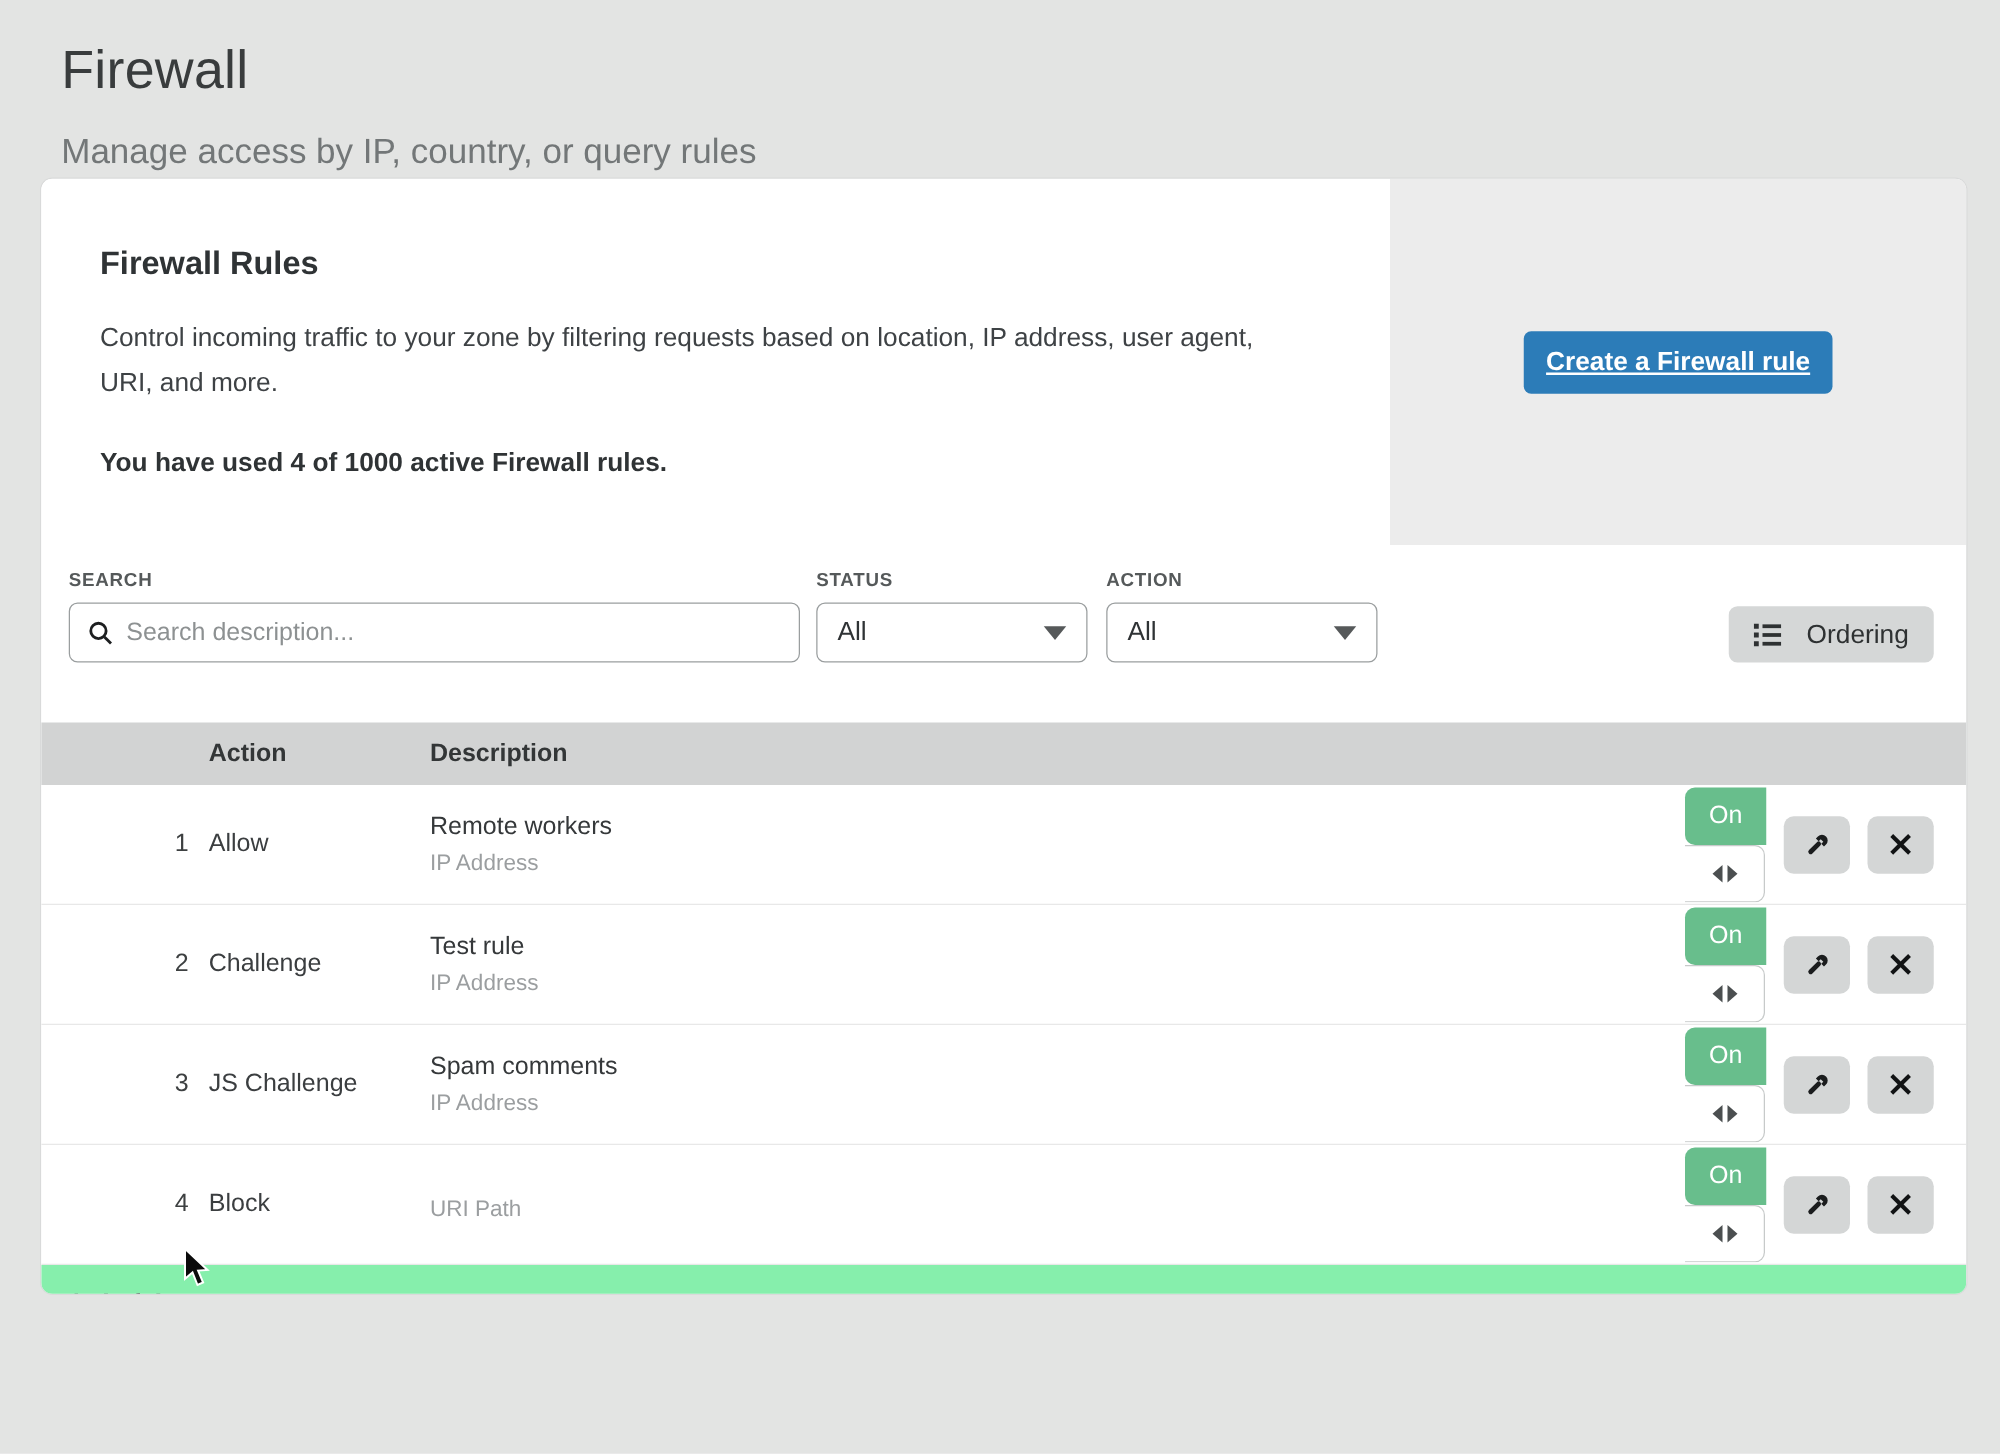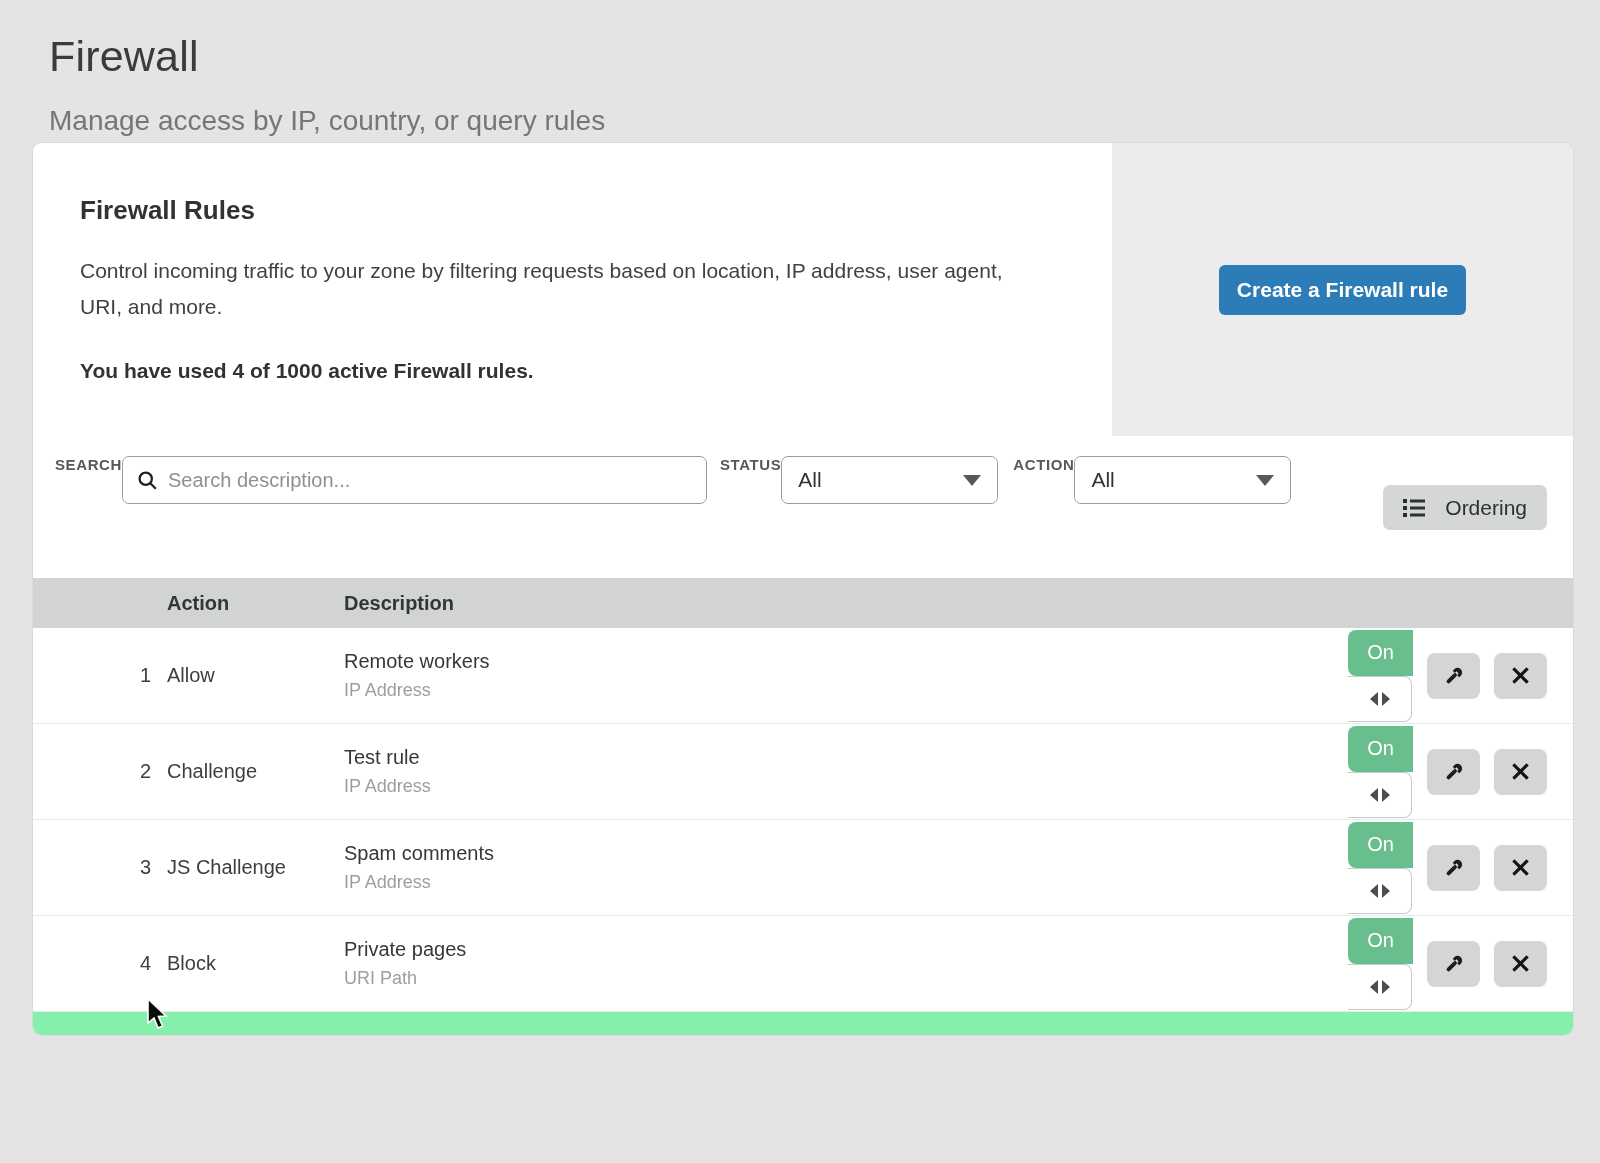--- a/index.html
+++ b/index.html
@@ -30,26 +30,26 @@
   
   .card-section { display:flex; height:293px; }
   .card-left { width:1079px; padding:52px 48px 0 47px; background:#fff; }
   .card-title { font-size:26px; font-weight:700; color:#2f3335; }
   .card-desc { margin-top:27px; font-size:21px; line-height:36px; color:#3e4245; max-width:955px; }
   .card-usage { margin-top:34px; font-size:21px; font-weight:700; color:#2f3335; }
   .card-right { flex:1; background:#ececec; display:flex; align-items:center; justify-content:center; }
   .create-btn {
     background:#2c7cb8; color:#ffffff; border:none; cursor:pointer;
     font-family:inherit; font-size:21px; font-weight:600;
-    padding:13px 18px; border-radius:6px;
+    padding:13px 18px; border-radius:6px;text-decoration:underline;
   }
 
   
   .filter-section { height:142px; display:flex; align-items:flex-start; padding:20px 26px 0 22px; background:#fff; }
-  .filter-group { display:flex; flex-direction:row;justify-content:flex-end; }
+  .filter-group { display:flex; flex-direction:column;justify-content:flex-end; }
   .filter-label { font-size:15px; font-weight:700; letter-spacing:0.6px; color:#55595a; margin-bottom:9px; }
   .search-box {
     width:585px; height:48px; border:1.5px solid #9a9e9f; border-radius:7px;
     display:flex; align-items:center; padding:0 14px; background:#fff;
   }
   .search-box input {
     border:none; outline:none; flex:1; font-family:inherit;
     font-size:20px; color:#3d4041; margin-left:10px; background:transparent;
   }
   .search-box input::placeholder { color:#8d9192; }
@@ -287,21 +287,20 @@
           </svg>
         </span>
       </button>
     </div>
   </div>
 
   <div class="rule-row grid-cols">
     <div class="cell-num">4</div>
     <div class="cell-action">Block</div>
     <div class="cell-desc">
-      <div class="desc-title">Private pages</div>
       <div class="desc-sub">URI Path</div>
     </div>
     <div class="cell-controls">
       <div class="toggle">
         <div class="toggle-on">On</div>
         <div class="toggle-handle">
           <span class="tri-l"></span>
           <span class="tri-r"></span>
         </div>
       </div>

